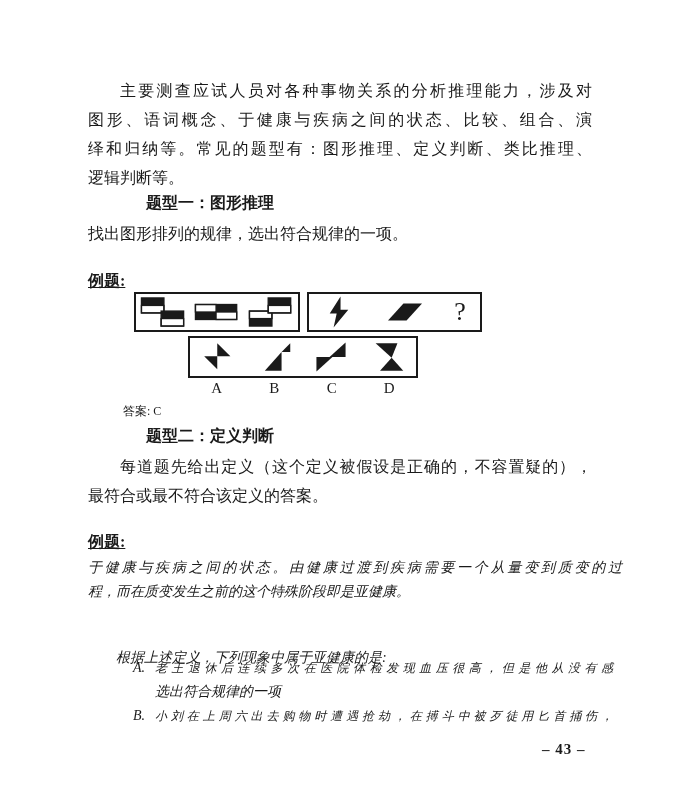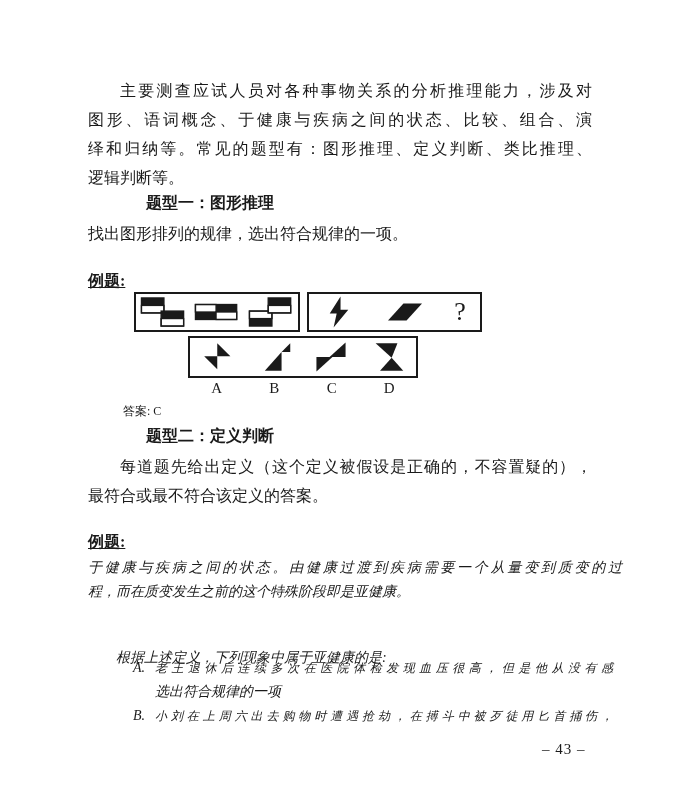--- a/index.html
+++ b/index.html
@@ -22,21 +22,21 @@
     display:flex;align-items:center;justify-content:space-around;box-sizing:border-box;
   }
   .shape{display:flex;align-items:center;justify-content:center;}
   .qmark{font-size:26px;line-height:26px;color:#1a1a1a;font-family:"Liberation Serif",serif;}
   .labels-row{position:absolute;display:flex;}
   .labels-row span{flex:1;text-align:center;font-size:15px;line-height:16px;}
   .optrow{display:flex;align-items:flex-start;}
   .optlabel{font-size:14px;line-height:24px;width:22px;flex:none;}
   .opttext{font-size:12px;line-height:24px;width:458px;text-align:justify;text-align-last:justify;}
   .optwrap{font-size:14px;line-height:24px;padding-left:22px;white-space:nowrap;}
-  .footer{font-size:15px;font-weight:normal;letter-spacing:1px;white-space:nowrap;text-align:center;}
+  .footer{font-size:15px;font-weight:bold;letter-spacing:1px;white-space:nowrap;text-align:center;}
   svg{display:block;}
 </style>
 </head>
 <body>
 
 <div class="page">
 
   <div class="blk" style="left:88px;top:76px;width:504px;">
     <div class="line j ind">主要测查应试人员对各种事物关系的分析推理能力，涉及对</div>
     <div class="line j">图形、语词概念、于健康与疾病之间的状态、比较、组合、演</div>

